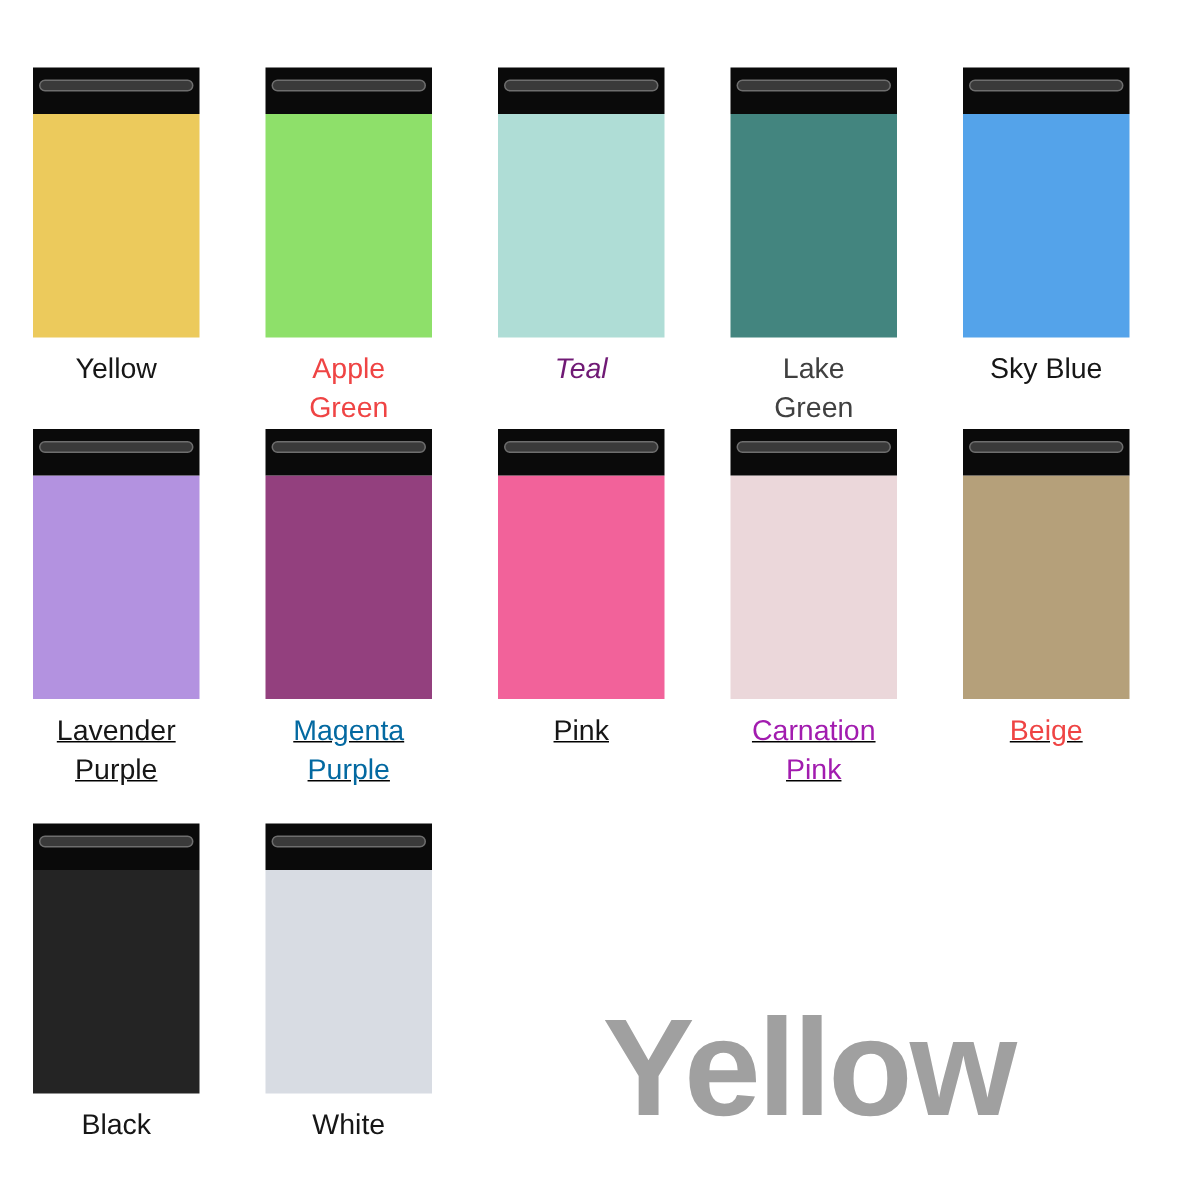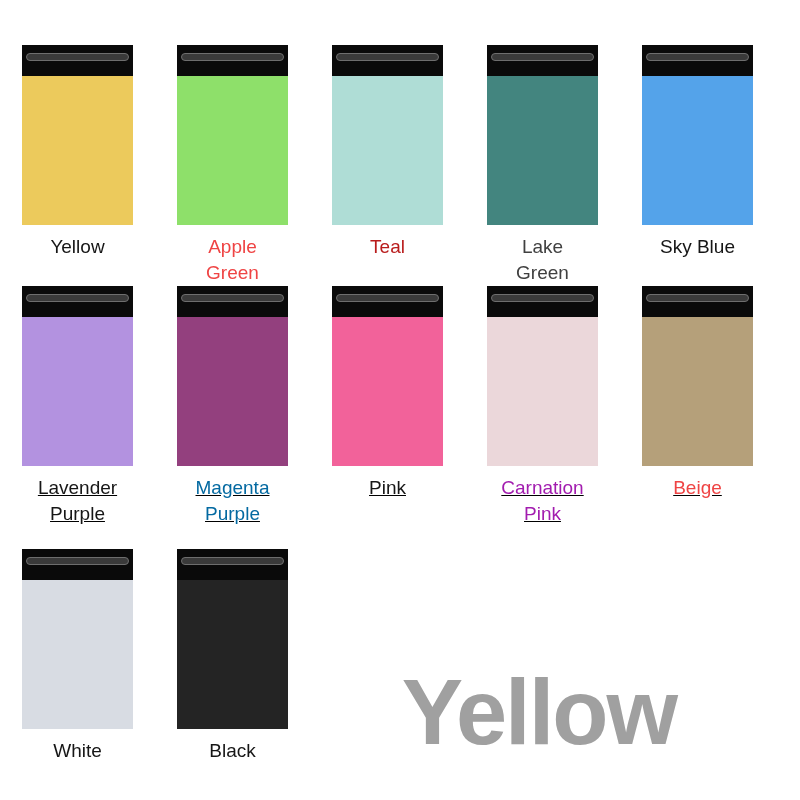--- a/index.html
+++ b/index.html
@@ -121,21 +121,21 @@
         <div class="label" style="color: #ef4444;">Apple
 Green</div>
       </div>
       <div class="cell">
         <div class="bag">
           <div class="flap" style="background: rgb(10, 10, 10);">
             <div class="adhesive" style="background: rgb(58, 58, 58);"></div>
           </div>
           <div class="body" style="background: rgb(175, 221, 214);"></div>
         </div>
-        <div class="label" style="color: #b91c1c;">Teal</div>
+        <div class="label" style="color: #701a75; font-style: italic;">Teal</div>
       </div>
       <div class="cell">
         <div class="bag">
           <div class="flap" style="background: rgb(10, 10, 10);">
             <div class="adhesive" style="background: rgb(58, 58, 58);"></div>
           </div>
           <div class="body" style="background: rgb(67, 133, 127);"></div>
         </div>
         <div class="label" style="color: #404040;">Lake
 Green</div>
@@ -199,30 +199,30 @@
         </div>
         <div class="label" style="color: #ef4444;">Beige</div>
       </div>
     </div>
   <div class="row row-3">
       <div class="cell">
         <div class="bag">
           <div class="flap" style="background: rgb(10, 10, 10);">
             <div class="adhesive" style="background: rgb(58, 58, 58);"></div>
           </div>
+          <div class="body" style="background: rgb(36, 36, 36);"></div>
+        </div>
+        <div class="label" style="color: rgb(22, 22, 22);">Black</div>
+      </div>
+      <div class="cell">
+        <div class="bag">
+          <div class="flap" style="background: rgb(10, 10, 10);">
+            <div class="adhesive" style="background: rgb(58, 58, 58);"></div>
+          </div>
           <div class="body" style="background: rgb(216, 220, 227);"></div>
         </div>
         <div class="label" style="color: rgb(22, 22, 22);">White</div>
       </div>
-      <div class="cell">
-        <div class="bag">
-          <div class="flap" style="background: rgb(10, 10, 10);">
-            <div class="adhesive" style="background: rgb(58, 58, 58);"></div>
-          </div>
-          <div class="body" style="background: rgb(36, 36, 36);"></div>
-        </div>
-        <div class="label" style="color: rgb(22, 22, 22);">Black</div>
-      </div>
     </div>
 
   <div id="watermark">Yellow</div>
 
 </div>
 
 </body></html>

